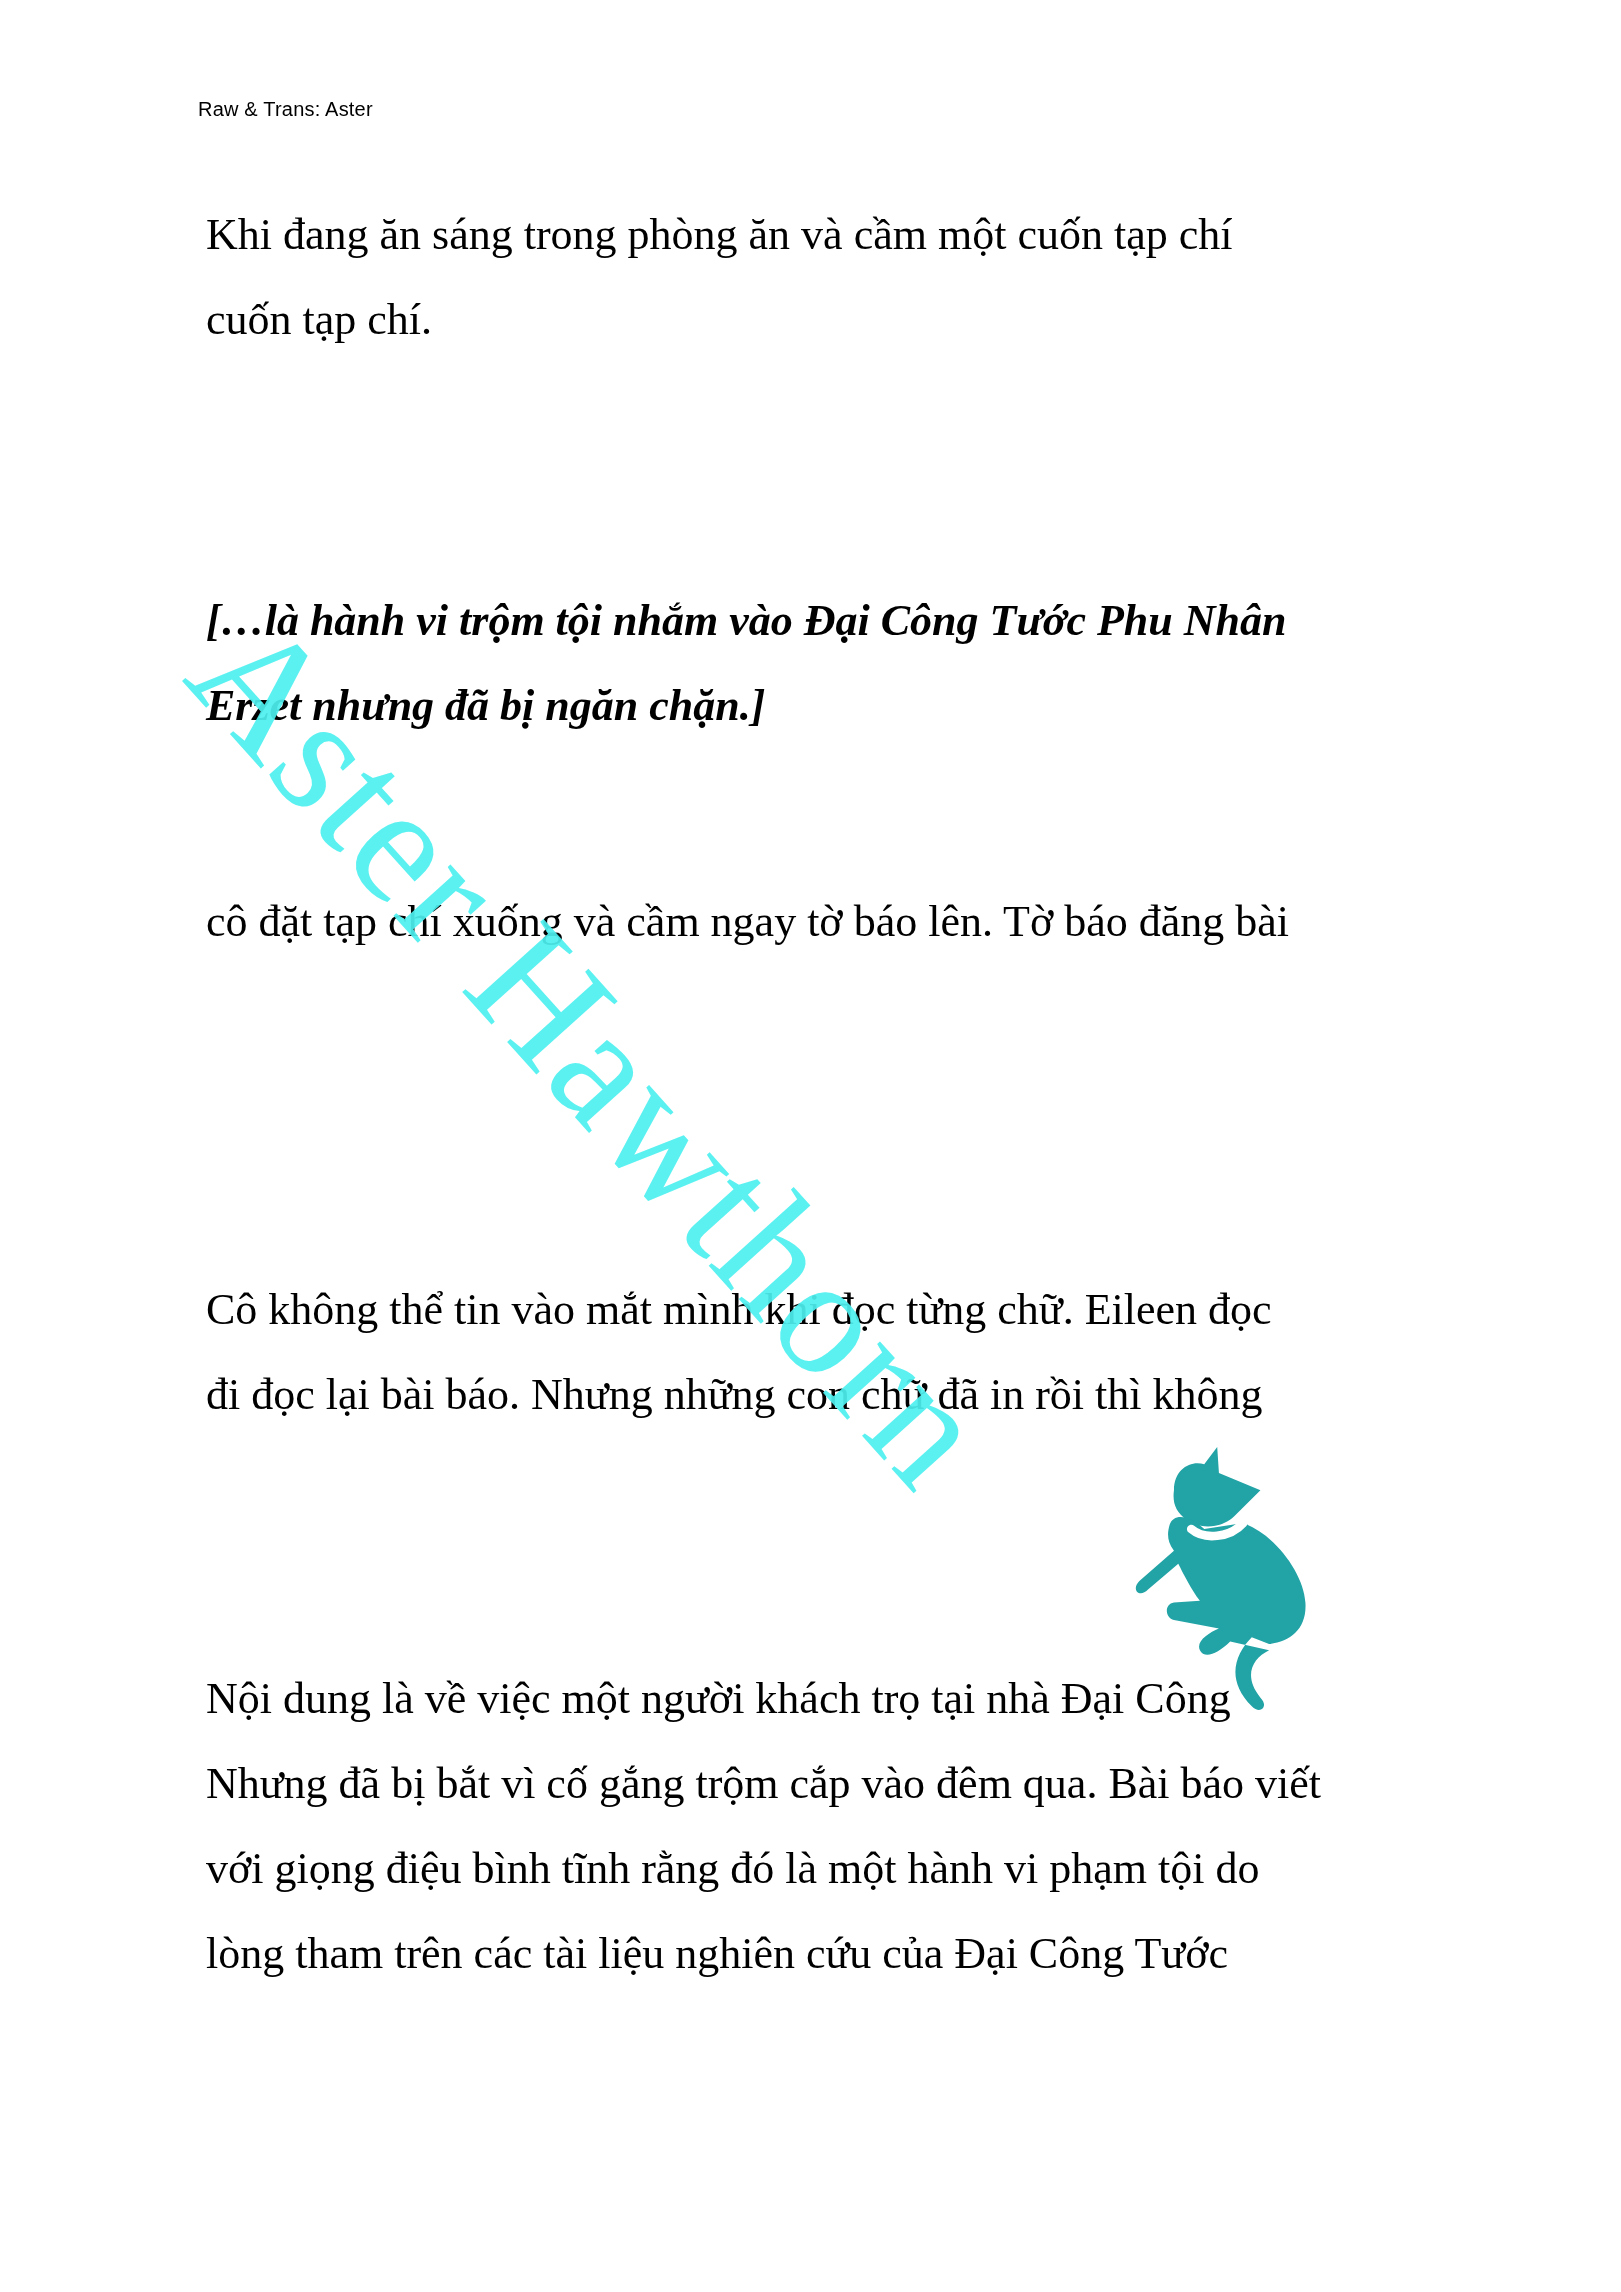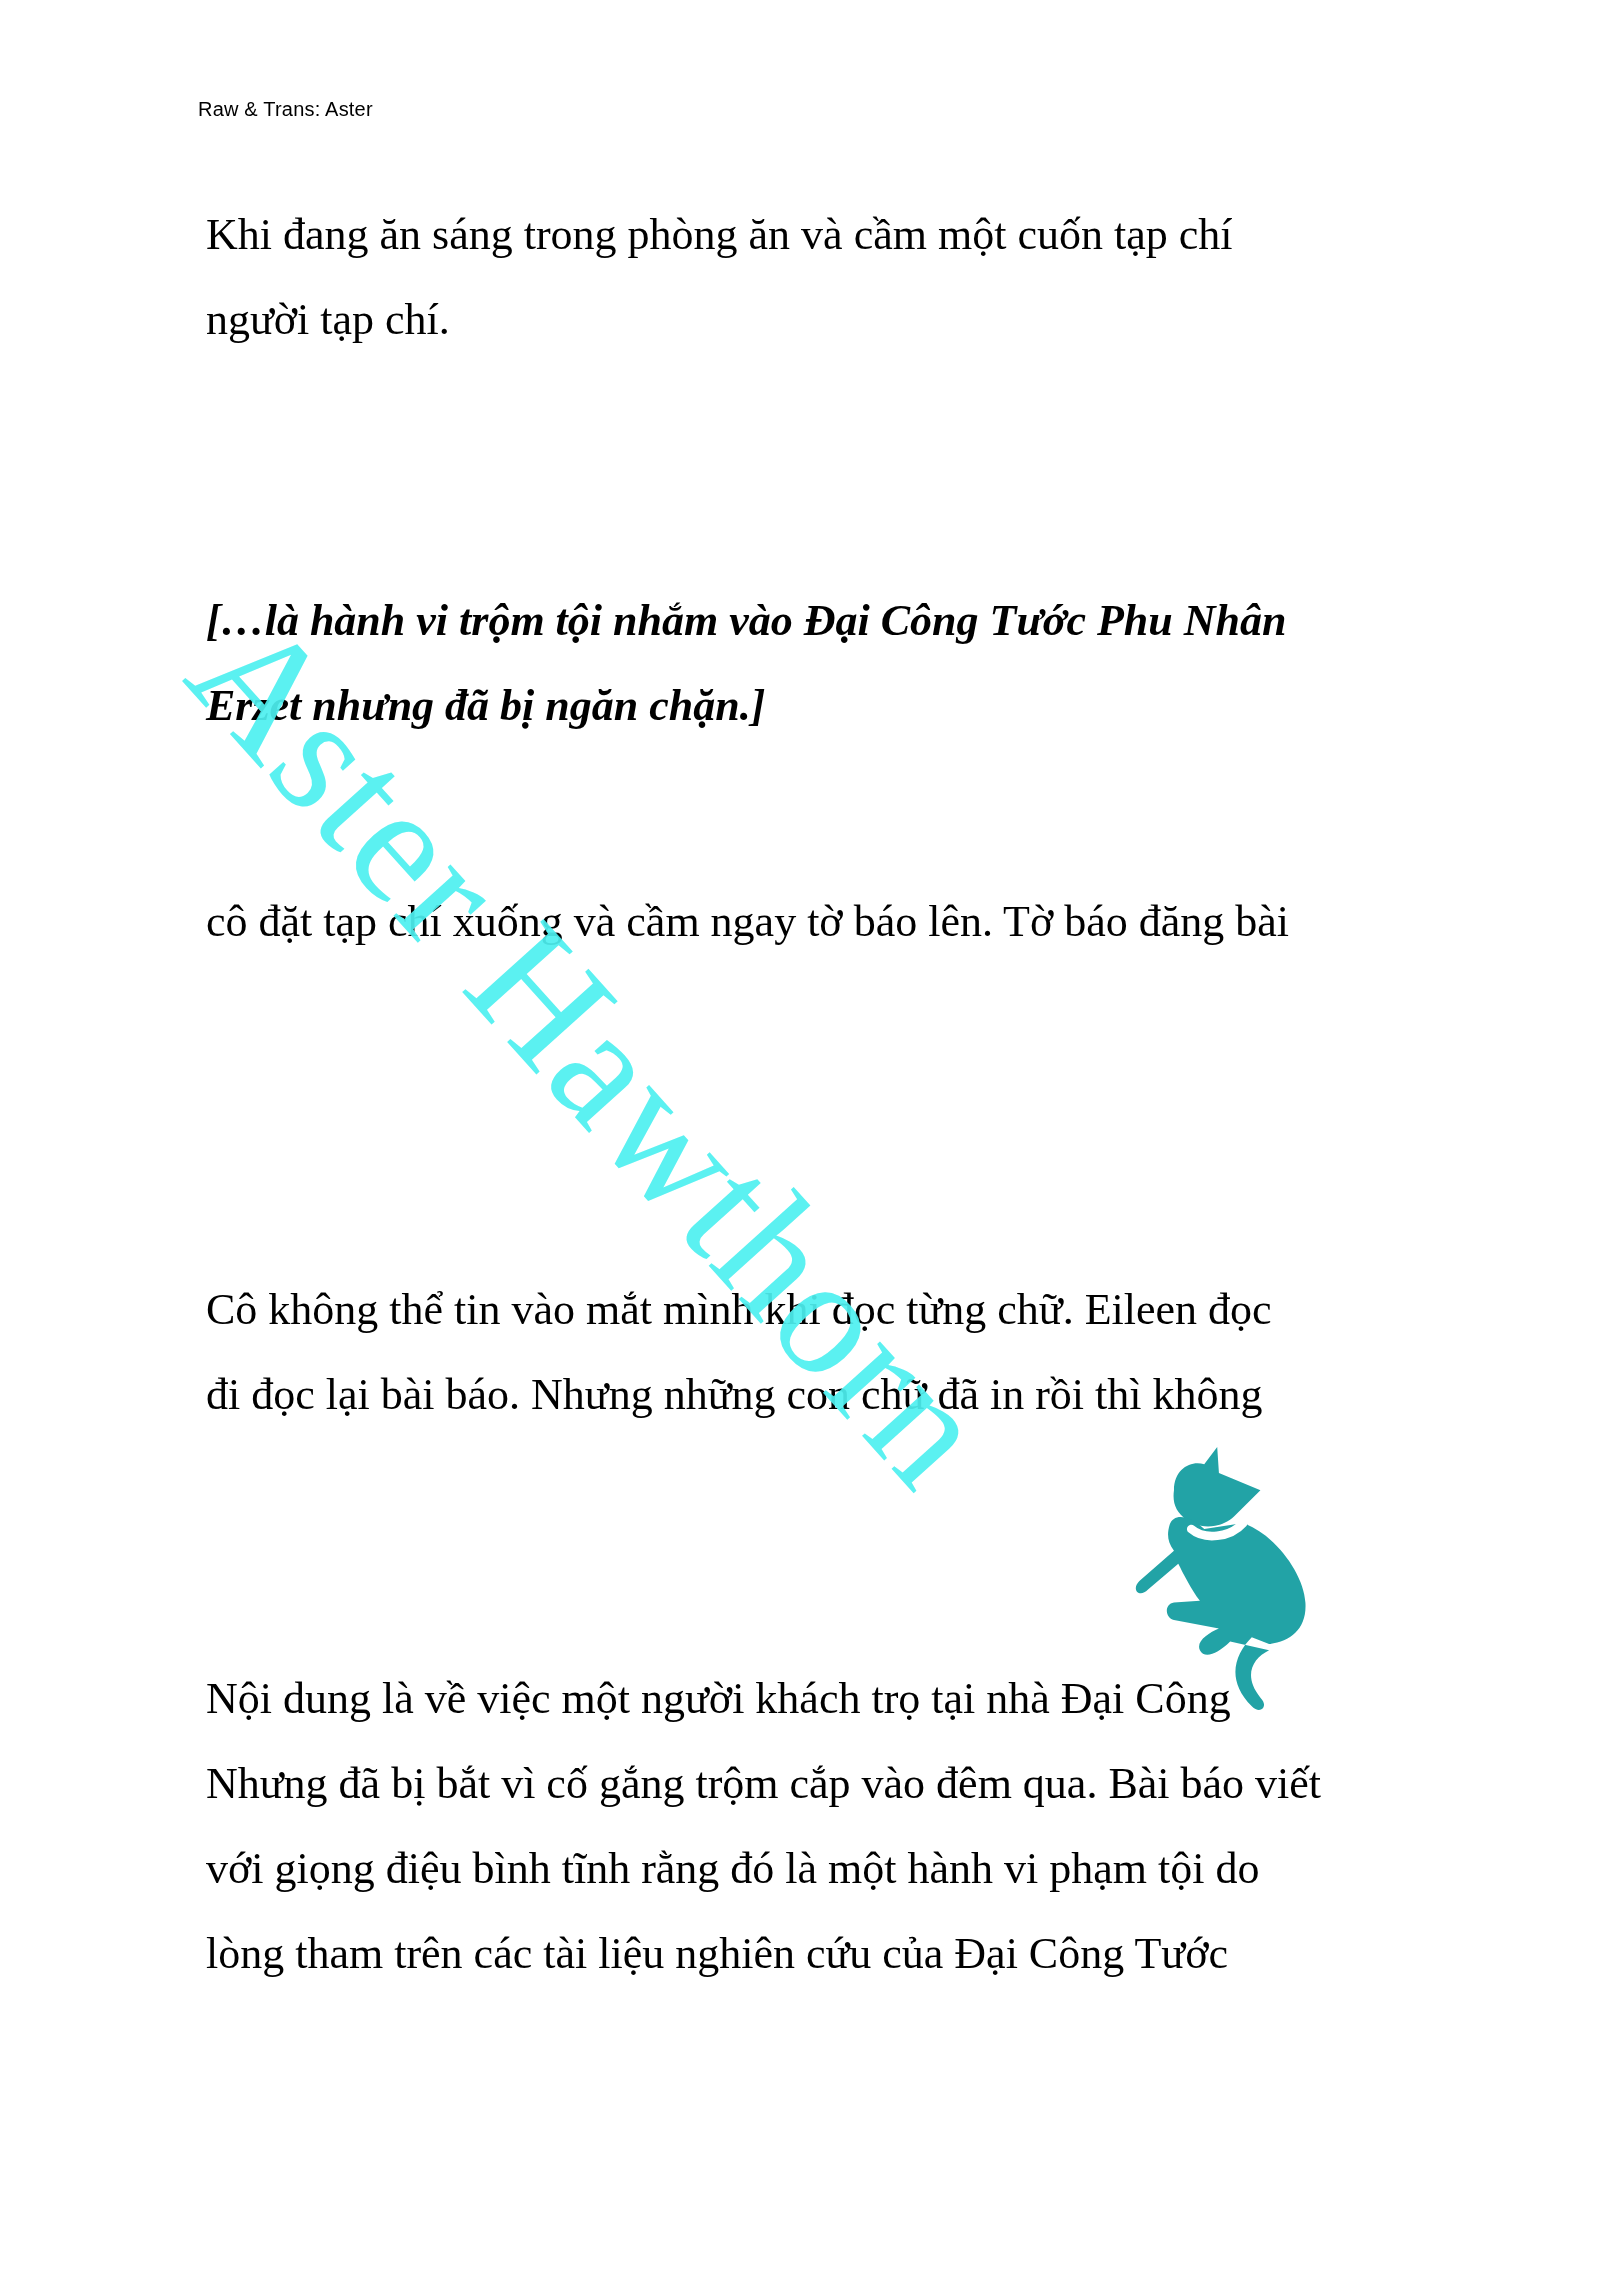--- a/index.html
+++ b/index.html
@@ -65,21 +65,21 @@
       pointer-events: none;
     }
   </style>
 </head>
 <body>
 
 <div class="header">Raw &amp; Trans: Aster</div>
 
 <div class="para" style="top:192px;">
   <span class="line">Khi đang ăn sáng trong phòng ăn và cầm một cuốn tạp chí</span>
-  <span class="line">người tạp chí.</span>
+  <span class="line">cuốn tạp chí.</span>
 </div>
 
 <div class="para bold-italic" style="top:578px;">
   <span class="line">[…là hành vi trộm tội nhắm vào Đại Công Tước Phu Nhân</span>
   <span class="line">Erzet nhưng đã bị ngăn chặn.]</span>
 </div>
 
 <div class="para" style="top:879px;">
   <span class="line">cô đặt tạp chí xuống và cầm ngay tờ báo lên. Tờ báo đăng bài</span>
 </div>

